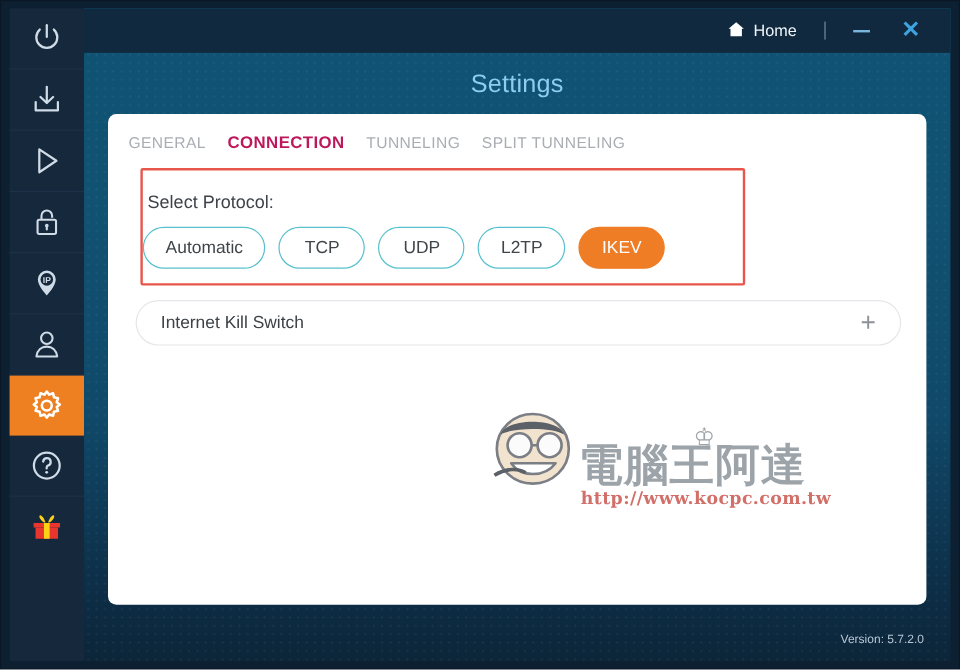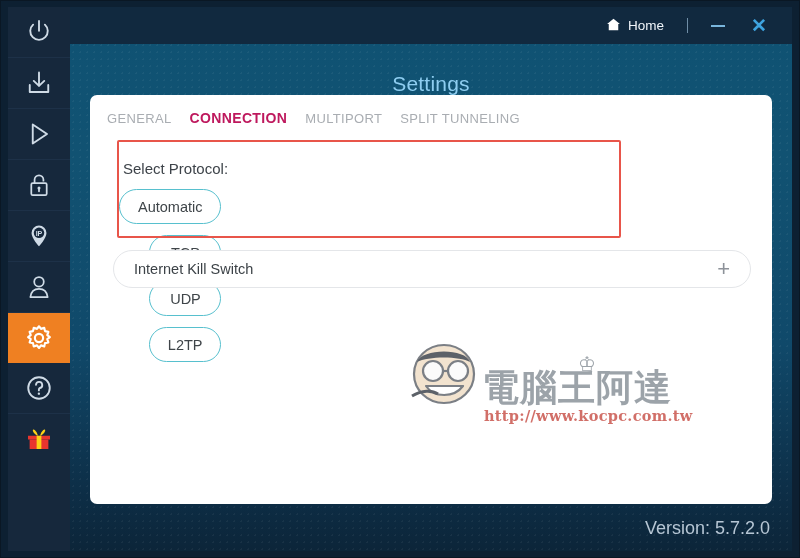--- a/index.html
+++ b/index.html
@@ -118,21 +118,20 @@
 
   
   .page-title {
     position: absolute;
     left: 0; top: 52px;
     width: 100%;
     text-align: center;
     color: #8ecdf0;
     font-size: 21px;
     letter-spacing: .2px;
-    margin-top: 13px;
   }
 
   
   .card {
     position: absolute;
     left: 20px; top: 88px;
     width: 682px; height: 409px;
     background: #ffffff;
     border-radius: 7px;
   }
@@ -161,23 +160,22 @@
   .proto-label {
     position: absolute;
     left: 33px; top: 65px;
     font-size: 15px;
     color: #3d4349;
   }
   .proto-row {
     position: absolute;
     left: 29px; top: 94px;
     display: flex;
-    align-items: flex-end;
+    align-items: flex-start;
     gap: 11px;
-    flex-direction: column;
   }
   .pill {
     height: 35px;
     min-width: 72px;
     padding: 0 18px;
     border-radius: 18px;
     border: 1.5px solid #57c0ce;
     background: #ffffff;
     color: #3f4549;
     font-size: 14.5px;
@@ -302,21 +300,21 @@
     letter-spacing: .3px;
     margin-left: 76px;
     margin-top: 1px;
   }
 
   
   .footer-version {
     position: absolute;
     right: 22px; bottom: 12px;
     color: #b6c6d4;
-    font-size: 18px;
+    font-size: 10px;
     z-index: 6;
   }
 </style>
 </head>
 <body>
 
 <div id="app">
   <div class="window-frame"></div>
 
   <div class="sidebar">
@@ -429,31 +427,32 @@
       <div class="tb-close">✕</div>
     </div>
 
     <div class="page-title">Settings</div>
 
     <div class="card">
 
       <div class="tabs">
         <div class="tab">GENERAL</div>
         <div class="tab active">CONNECTION</div>
-        <div class="tab">MULTIPORT</div>
+        <div class="tab">TUNNELING</div>
         <div class="tab">SPLIT TUNNELING</div>
       </div>
 
       <div class="proto-label">Select Protocol:</div>
 
       <div class="proto-row">
         <div class="pill">Automatic</div>
         <div class="pill">TCP</div>
         <div class="pill">UDP</div>
         <div class="pill">L2TP</div>
+        <div class="pill selected">IKEV</div>
       </div>
 
       <div class="annot"></div>
 
       <div class="killswitch">
         <span class="killswitch-label">Internet Kill Switch</span>
         <span class="plus-icon">+</span>
       </div>
 
 

